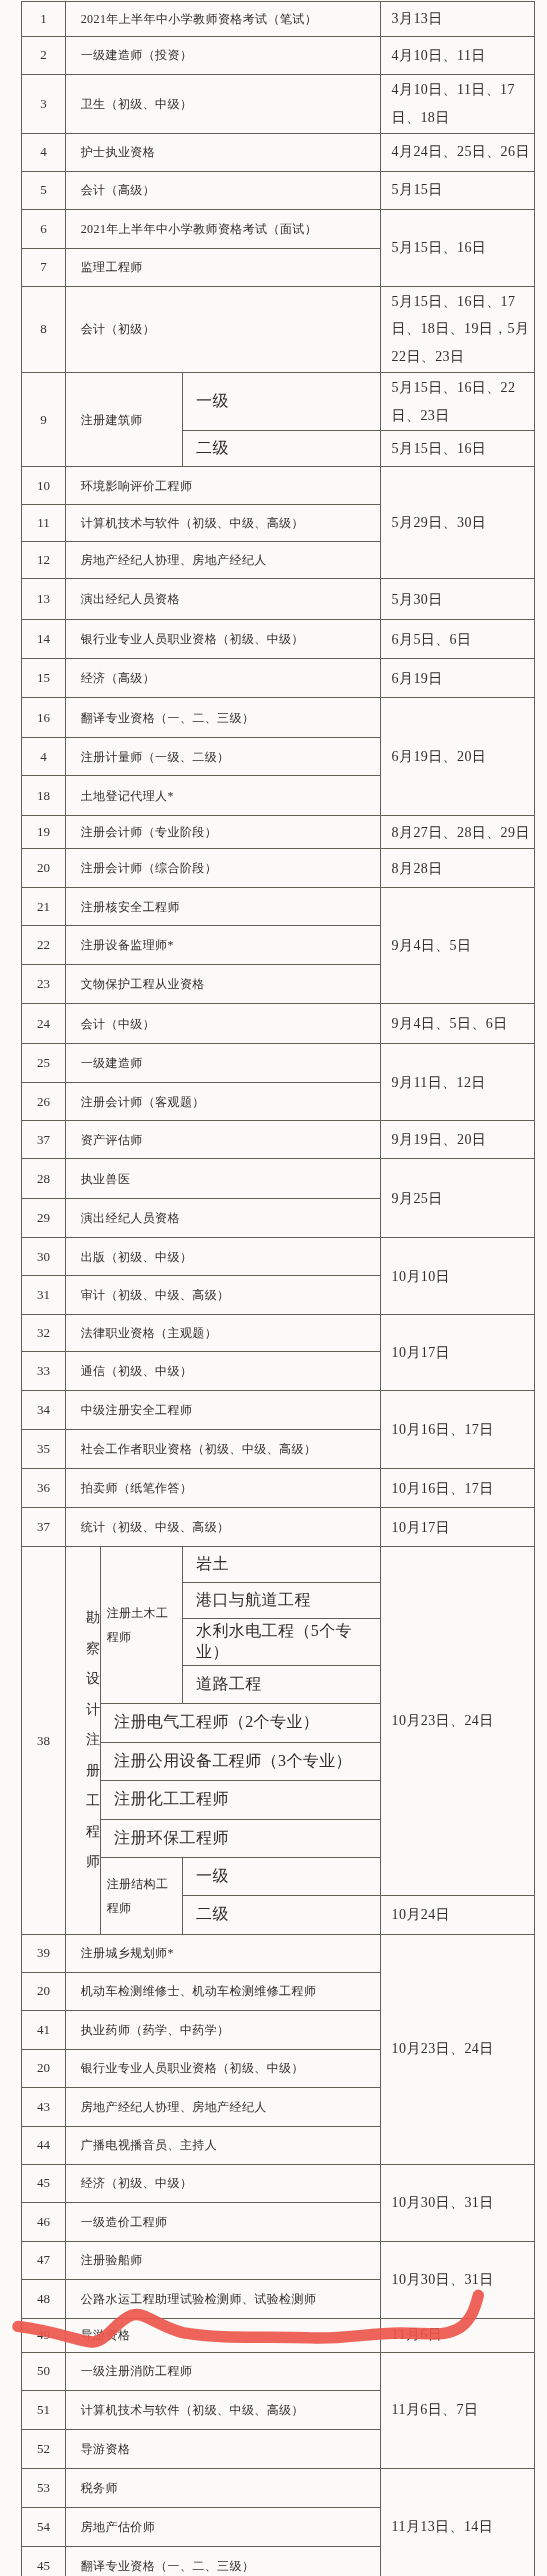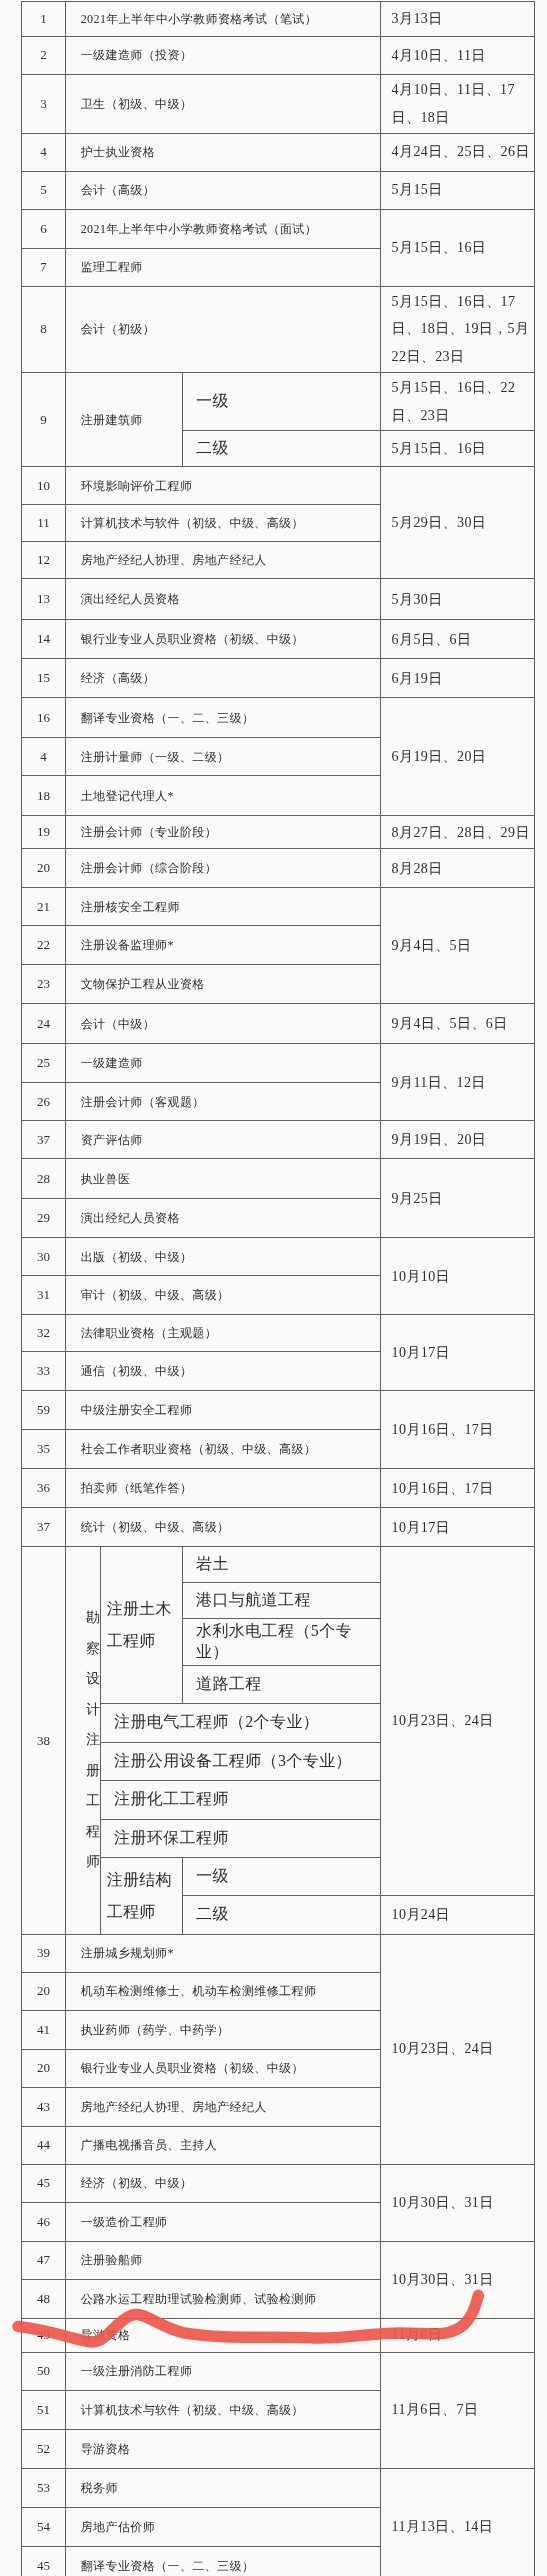--- a/index.html
+++ b/index.html
@@ -38,21 +38,21 @@
     padding:1.6px 3.3px 1.6px 10.6px;
     letter-spacing:0.4px;
     line-height:1.95;
   }
   td.level{
     font-size:16px;
     padding:1.6px 4.9px 1.6px 13px;
     letter-spacing:0.4px;
   }
   td.subname{
-    font-size:16px;
+    font-size:12px;
     padding:1.6px 2.5px 1.6px 5.7px;
     letter-spacing:0.3px;
     line-height:2.0;
   }
   td.vlabel{text-align:right;padding:0;}
   .vtext{
     display:inline-block;
     width:1.08em;
     font-size:14px;
     line-height:2.18;
@@ -234,21 +234,21 @@
     <tr style="height:37px">
       <td class="no">32</td>
       <td class="name" colspan="3">法律职业资格（主观题）</td>
       <td class="date" rowspan="2">10月17日</td>
     </tr>
     <tr style="height:39px">
       <td class="no">33</td>
       <td class="name" colspan="3">通信（初级、中级）</td>
     </tr>
     <tr style="height:39px">
-      <td class="no">59</td>
+      <td class="no">34</td>
       <td class="name" colspan="3">中级注册安全工程师</td>
       <td class="date" rowspan="2">10月16日、17日</td>
     </tr>
     <tr style="height:39px">
       <td class="no">35</td>
       <td class="name" colspan="3">社会工作者职业资格（初级、中级、高级）</td>
     </tr>
     <tr style="height:39px">
       <td class="no">36</td>
       <td class="name" colspan="3">拍卖师（纸笔作答）</td>

